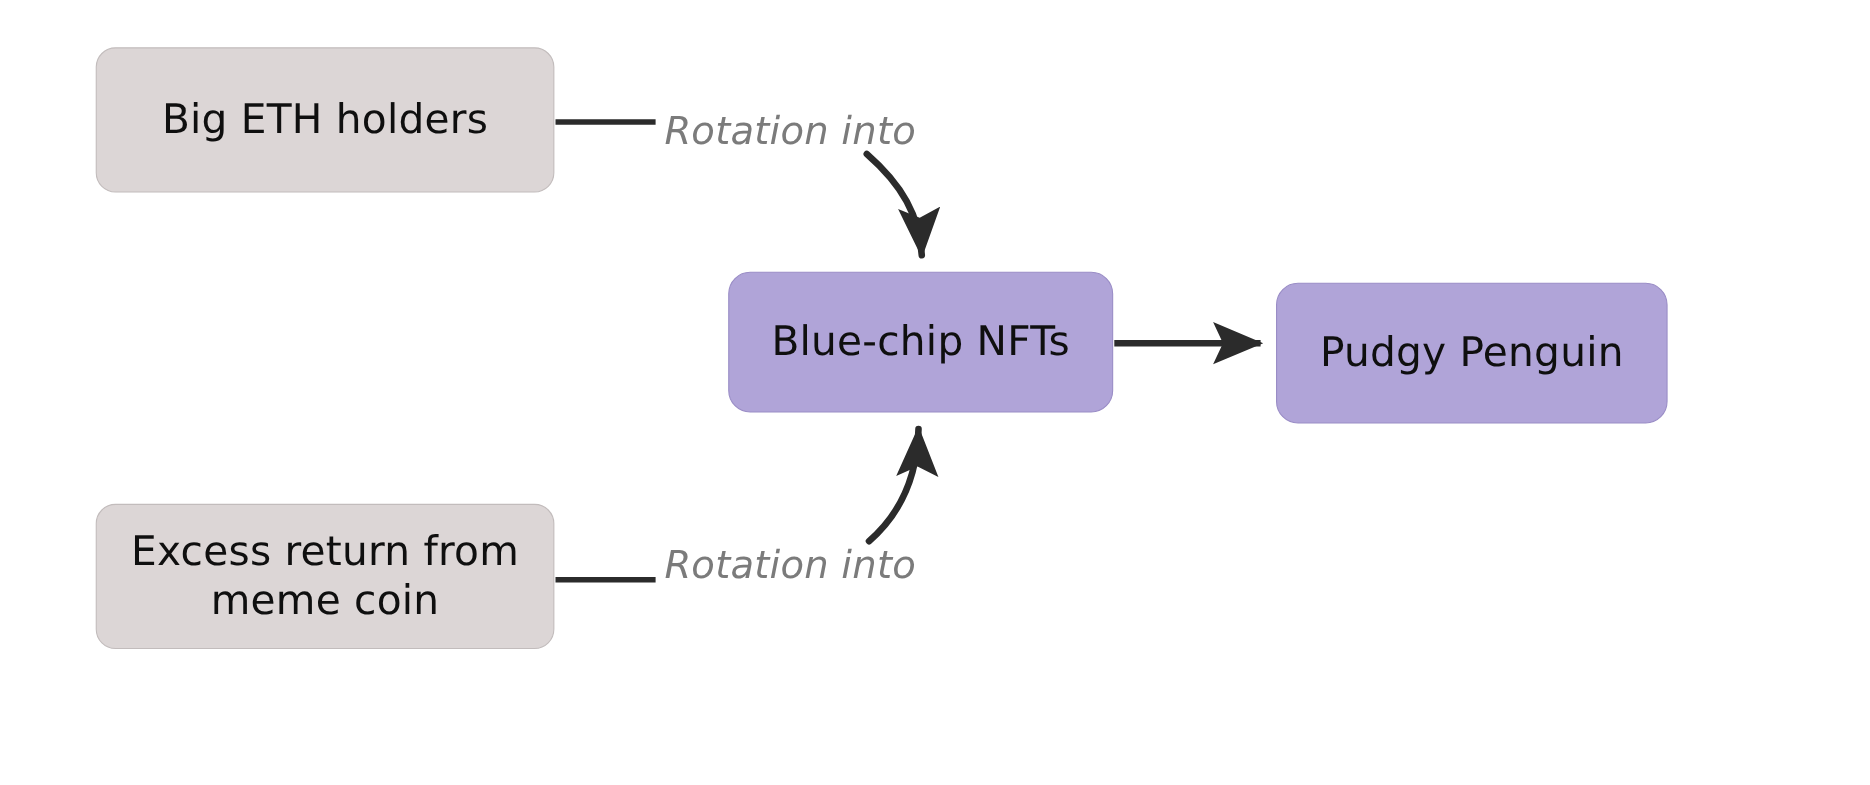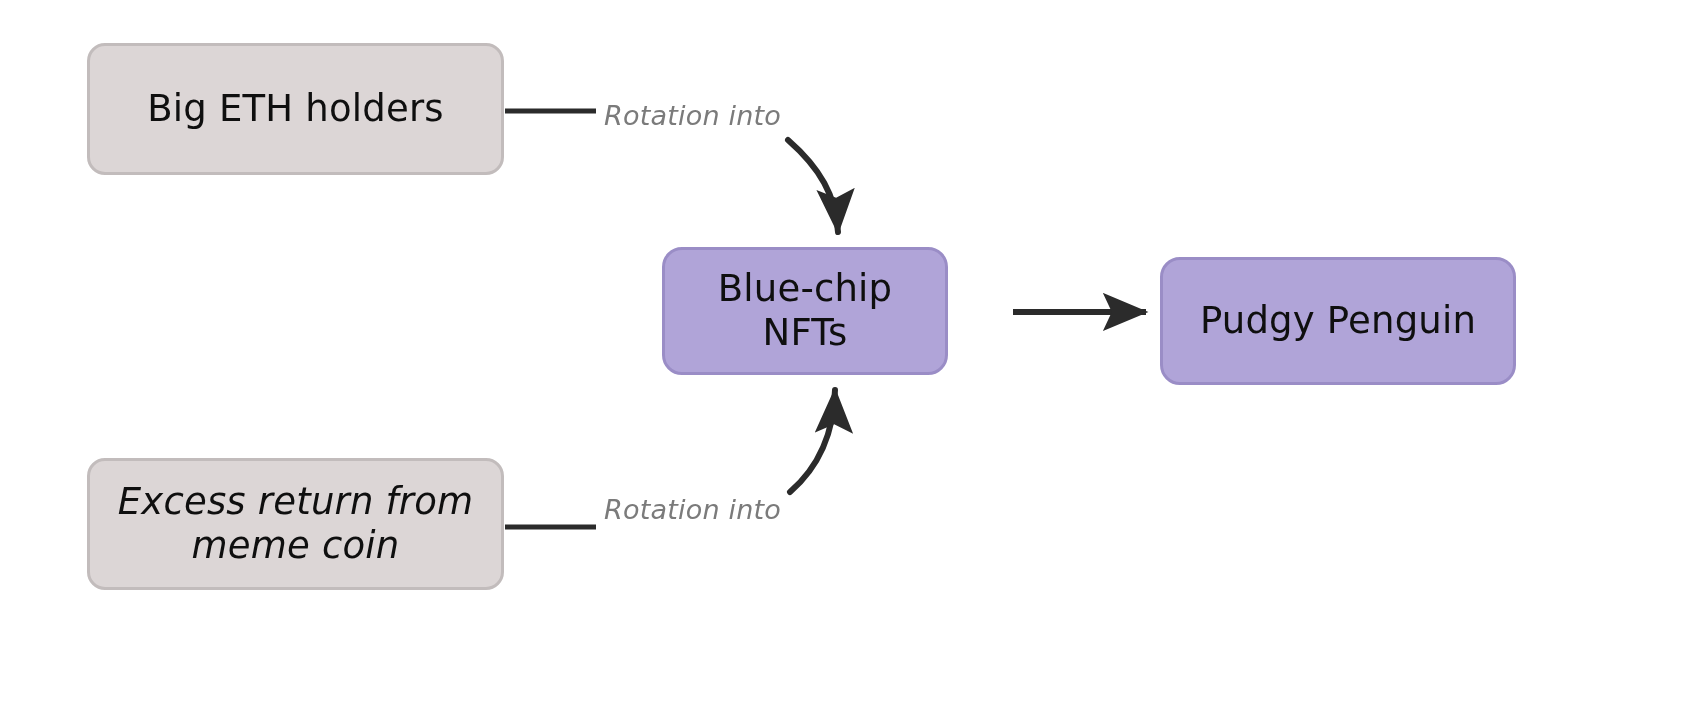--- a/index.html
+++ b/index.html
@@ -18,21 +18,21 @@
     overflow: hidden;
   }
   .node {
     position: absolute;
     box-sizing: border-box;
     display: flex;
     align-items: center;
     justify-content: center;
     text-align: center;
     border-radius: 18px;
-    border: 3px solid #737373;
+    border: 1px solid #737373;
     color: #0f0f0f;
     font-size: 37px;
     line-height: 1.18;
     letter-spacing: 0.2px;
     font-weight: 400;
     padding: 16px 14px;
   }
   .node.gray {
     background: #dcd6d6;
     border-color: #c2bcbc;
@@ -50,21 +50,21 @@
     position: absolute;
     left: 0;
     top: 0;
     width: 1700px;
     height: 714px;
     pointer-events: none;
   }
   .edge-label {
     position: absolute;
     color: #7b7b7b;
-    font-size: 27px;
+    font-size: 35px;
     font-style: italic;
     white-space: nowrap;
     letter-spacing: 0.2px;
   }
 </style>
 </head>
 <body>
 
 <div id="canvas">
 
@@ -81,26 +81,26 @@
     <path d="M 1013 312 L 1146 312" stroke="#2b2b2b" stroke-width="6" fill="none" stroke-linecap="butt" marker-end="url(#arrowhead)"></path>
 
     <path d="M 505 527 L 596 527" stroke="#2b2b2b" stroke-width="5" fill="none" stroke-linecap="butt"></path>
     <path d="M 790 492 C 820 466, 834 430, 835 390" stroke="#2b2b2b" stroke-width="6" fill="none" stroke-linecap="round" marker-end="url(#arrowhead)"></path>
   </svg>
 
   <div class="node gray" style="left:87px; top:43px; width:417px; height:132px;">
     <span class="node-label">Big ETH holders</span>
   </div>
 
-  <div class="node gray" style="left:87px; top:458px; width:417px; height:132px;font-style:italic;">
+  <div class="node gray" style="left:87px; top:458px; width:417px; height:132px;">
     <span class="node-label">Excess return from
 meme coin</span>
   </div>
 
-  <div class="node purple" style="left:662px; top:247px; width:286px; height:128px;">
+  <div class="node purple" style="left:662px; top:247px; width:350px; height:128px;">
     <span class="node-label">Blue-chip NFTs</span>
   </div>
 
   <div class="node purple" style="left:1160px; top:257px; width:356px; height:128px;">
     <span class="node-label">Pudgy Penguin</span>
   </div>
 
   <div class="edge-label" style="left:604px; top:100px;">Rotation into</div>
 
   <div class="edge-label" style="left:604px; top:494px;">Rotation into</div>

